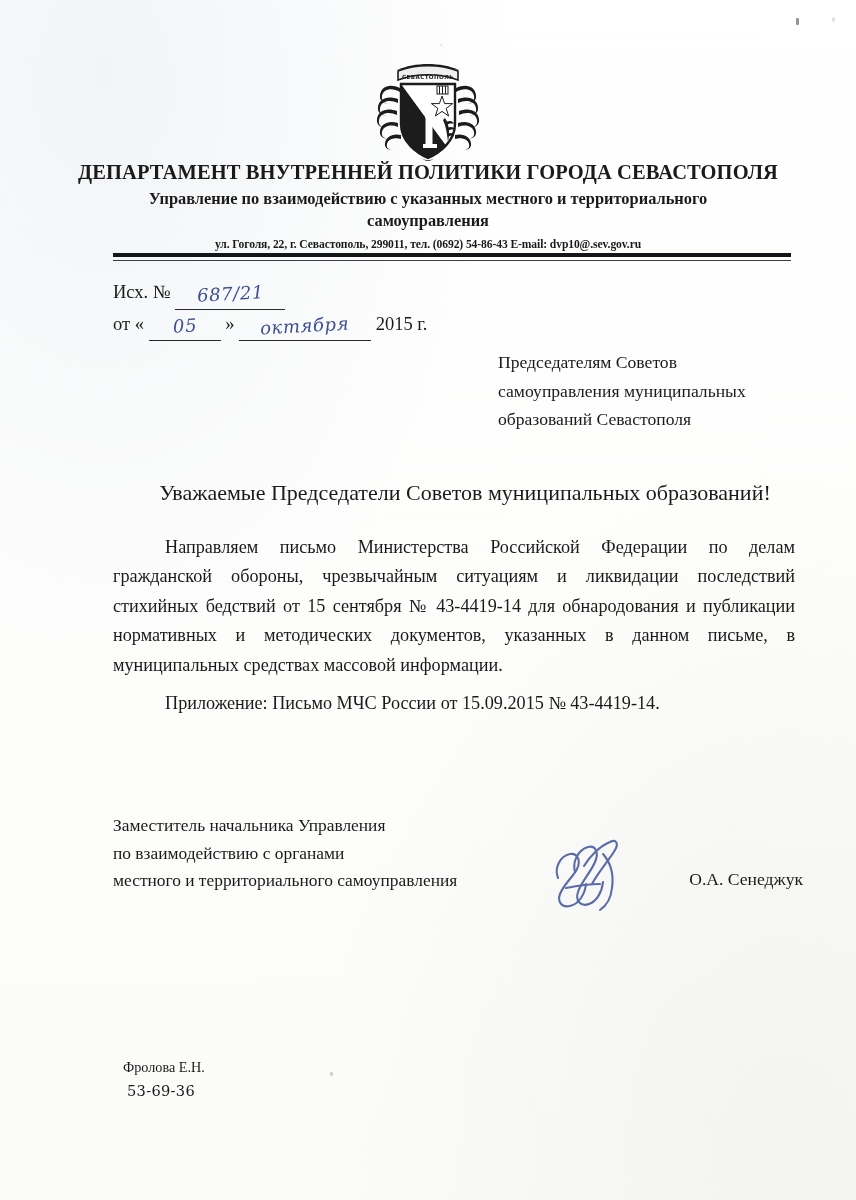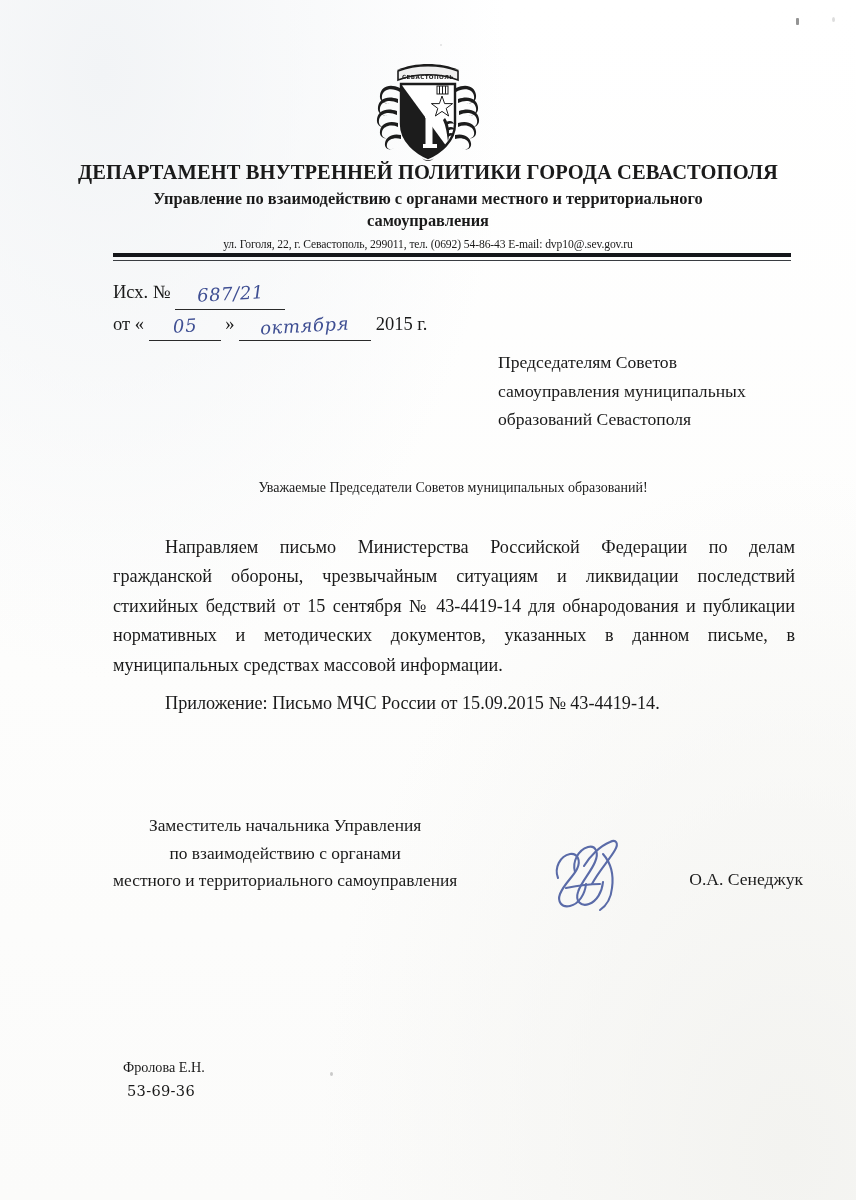--- a/index.html
+++ b/index.html
@@ -67,21 +67,21 @@
     white-space: nowrap;
   }
   .org-subtitle {
     font-size: 16.4px;
     font-weight: bold;
     line-height: 1.3;
     margin: 4px 42px 0 42px;
   }
   .org-contacts {
     font-size: 11.6px;
-    font-weight: normal;
+    font-weight: bold;
     margin-top: 7px;
     letter-spacing: -0.1px;
   }
 
   .rule-thick {
     position: absolute;
     left: 113px;
     top: 253px;
     width: 678px;
     height: 4px;
@@ -130,25 +130,25 @@
     left: 498px;
     top: 348px;
     width: 300px;
     font-size: 17.6px;
     line-height: 1.62;
   }
 
   
   .salutation {
     position: absolute;
-    left: 113px;
+    left: 125px;
     top: 480px;
     width: 680px;
     text-align: center;
-    font-size: 14px;
+    font-size: 22px;
   }
   .body-para {
     position: absolute;
     left: 113px;
     top: 533px;
     width: 682px;
     font-size: 18.2px;
     line-height: 1.62;
     text-align: justify;
     text-indent: 52px;
@@ -170,21 +170,21 @@
     top: 812px;
     width: 690px;
     font-size: 17.4px;
     line-height: 1.58;
   }
   .sign-row {
     display: flex;
     align-items: flex-end;
     justify-content: space-between;
   }
-  .sign-title { white-space: pre-line; text-align: center; }
+  .sign-title { white-space: pre-line; }
   .sign-name {
     font-size: 17.6px;
     padding-bottom: 1px;
     white-space: nowrap;
   }
   .signature-mark {
     position: absolute;
     left: 548px;
     top: 832px;
     width: 96px;
@@ -275,21 +275,21 @@
           <path d="M80.5 76 C84 74 87 75 88 78 C85 77 82 78 81 79 Z"></path>
         </g>
       </g>
 
       <path d="M55 100 C58 104 64 104 67 100 C64 103 58 103 55 100 Z" fill="#1c1c1c"></path>
     </svg>
   </div>
 
   <div class="letterhead">
     <div class="org-title">ДЕПАРТАМЕНТ ВНУТРЕННЕЙ ПОЛИТИКИ  ГОРОДА СЕВАСТОПОЛЯ</div>
-    <div class="org-subtitle">Управление по взаимодействию с органами местного и территориального самоуправления</div>
+    <div class="org-subtitle">Управление по взаимодействию с указанных местного и территориального самоуправления</div>
     <div class="org-contacts">ул. Гоголя, 22, г. Севастополь, 299011, тел. (0692) 54-86-43 E-mail: dvp10@.sev.gov.ru</div>
   </div>
 
   <div class="rule-thick"></div>
   <div class="rule-thin"></div>
 
   <div class="refblock">
     <div class="ref-row">
       <span>Исх. №</span>
       <span class="fill-line fill-num">

